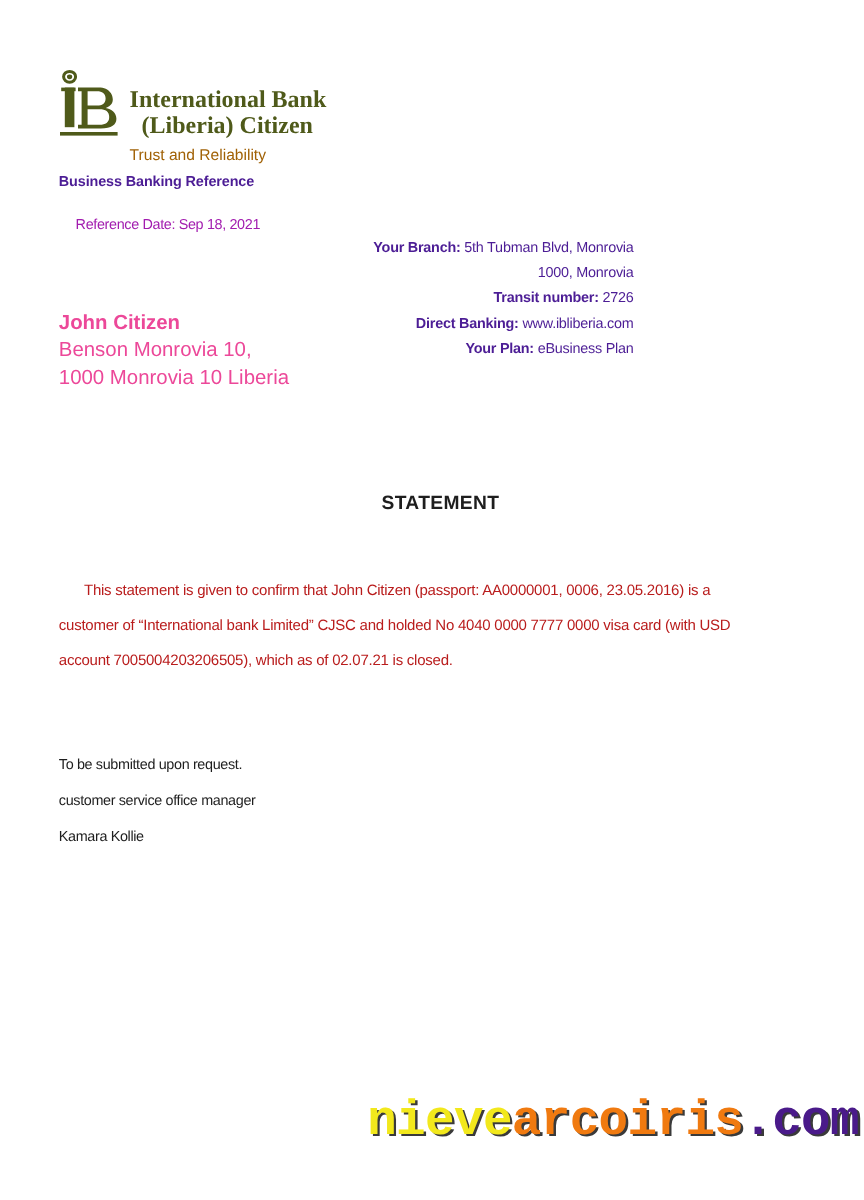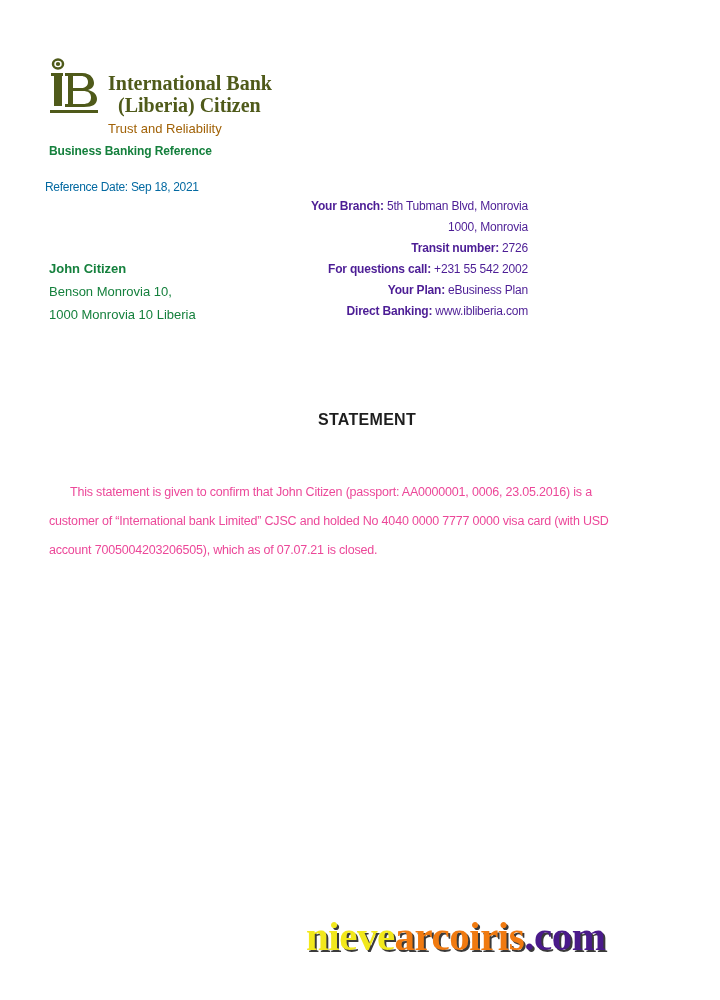--- a/index.html
+++ b/index.html
@@ -9,41 +9,41 @@
     .page { position: absolute; left: 0; top: 0; width: 585px; height: 1000px; background: #fff; }
 
     
     .logo { position: absolute; left: 50px; top: 58px; width: 260px; height: 80px; }
     .logo-mark { position: absolute; left: 0; top: 0; width: 52px; height: 60px; }
     .logo-name { position: absolute; left: 58px; top: 14px; font-family: "Liberation Serif", "DejaVu Serif", serif; font-weight: bold; color: #4f5a1a; font-size: 20px; line-height: 22px; }
     .logo-name .l1 { display: block; }
     .logo-name .l2 { display: block; padding-left: 10px; }
     .logo-tag { position: absolute; left: 58px; top: 63px; font-family: "Liberation Sans", sans-serif; font-size: 13px; color: #a16207; }
 
-    .ref-title { position: absolute; left: 49px; top: 144px; font-size: 12px; font-weight: bold; color: #15803d; letter-spacing: -0.1px; }
-    .ref-date { position: absolute; left: 45px; top: 180px; font-size: 12px; color: #0369a1; letter-spacing: -0.3px; }
+    .ref-title { position: absolute; left: 49px; top: 144px; font-size: 12px; font-weight: bold; color: #4c1d95; letter-spacing: -0.1px; }
+    .ref-date { position: absolute; left: 63px; top: 180px; font-size: 12px; color: #a21caf; letter-spacing: -0.3px; }
 
     .branch-block { position: absolute; right: 57px; top: 148px; text-align: right; font-size: 12px; line-height: 21px; color: #4c1d95; letter-spacing: -0.2px; margin-top: 48px; }
     .branch-block .row { display: block; white-space: nowrap; }
     .branch-block .lbl { font-weight: bold; }
 
-    .address { position: absolute; left: 49px; top: 257px; font-size: 13px; line-height: 23px; color: #15803d; }
+    .address { position: absolute; left: 49px; top: 257px; font-size: 17px; line-height: 23px; color: #ec4899; }
     .address .name { font-weight: bold; display: block; }
     .address .line { display: block; }
 
     .statement-title { position: absolute; left: 0; width: 734px; top: 411px; text-align: center; font-weight: bold; font-size: 16px; color: #1e1e1e; letter-spacing: 0.3px; }
 
-    .body-text { position: absolute; left: 49px; top: 478px; width: 616px; font-size: 12.5px; line-height: 29px; color: #ec4899; letter-spacing: -0.2px; }
+    .body-text { position: absolute; left: 49px; top: 478px; width: 616px; font-size: 12.5px; line-height: 29px; color: #b91c1c; letter-spacing: -0.2px; }
     .body-text .line { display: block; white-space: nowrap; }
     .body-text .line.indent { padding-left: 21px; }
 
     .closing { position: absolute; left: 49px; top: 622px; font-size: 12px; line-height: 30px; color: #1e1e1e; letter-spacing: -0.3px; }
     .closing .line { display: block; }
 
-    .watermark { position: absolute; left: 306px; top: 912px; font-family: Liberation Serif, serif; font-weight: bold; font-size: 41px; letter-spacing: -0.5px; white-space: nowrap; text-shadow: 2px 2px 0 #3a3a3a; }
+    .watermark { position: absolute; left: 306px; top: 912px; font-family: Liberation Mono, monospace; font-weight: bold; font-size: 41px; letter-spacing: -0.5px; white-space: nowrap; text-shadow: 2px 2px 0 #3a3a3a; }
     .wm-a { color: #f2e81c; }
     .wm-b { color: #f07a10; }
     .wm-c { color: #4a1a8a; }
   </style>
 </head>
 <body>
 
 <div class="page">
 
   <div class="logo">
@@ -66,37 +66,41 @@
     <div class="logo-tag">Trust and Reliability</div>
   </div>
 
   <div class="ref-title">Business Banking Reference</div>
   <div class="ref-date">Reference Date: Sep 18, 2021</div>
 
   <div class="branch-block">
     <span class="row"><span class="lbl">Your Branch:</span><span> 5th Tubman Blvd, Monrovia</span></span>
     <span class="row">1000, Monrovia</span>
     <span class="row"><span class="lbl">Transit number:</span><span> 2726</span></span>
-    <span class="row"><span class="lbl">For questions call:</span><span> +231 55 542 2002</span></span>
+    <span class="row"><span class="lbl">Direct Banking:</span><span> www.ibliberia.com</span></span>
     <span class="row"><span class="lbl">Your Plan:</span><span> eBusiness Plan</span></span>
-    <span class="row"><span class="lbl">Direct Banking:</span><span> www.ibliberia.com</span></span>
   </div>
 
   <div class="address">
     <span class="name">John Citizen</span>
     <span class="line">Benson Monrovia 10,</span>
     <span class="line">1000 Monrovia 10 Liberia</span>
   </div>
 
   <div class="statement-title">STATEMENT</div>
 
   <div class="body-text">
     <span class="line indent">This statement is given to confirm that John Citizen (passport: AA0000001, 0006, 23.05.2016) is a</span>
     <span class="line">customer of “International bank Limited” CJSC and holded No 4040 0000 7777 0000 visa card (with USD</span>
-    <span class="line">account 7005004203206505), which as of 07.07.21 is closed.</span>
+    <span class="line">account 7005004203206505), which as of 02.07.21 is closed.</span>
   </div>
 
+  <div class="closing">
+    <span class="line">To be submitted upon request.</span>
+    <span class="line">customer service office manager</span>
+    <span class="line">Kamara Kollie</span>
+  </div>
 
   <div class="watermark">
     <span class="wm-a">nieve</span><span class="wm-b">arcoiris</span><span class="wm-c">.com</span>
   </div>
 
 </div>
 
 </body></html>

